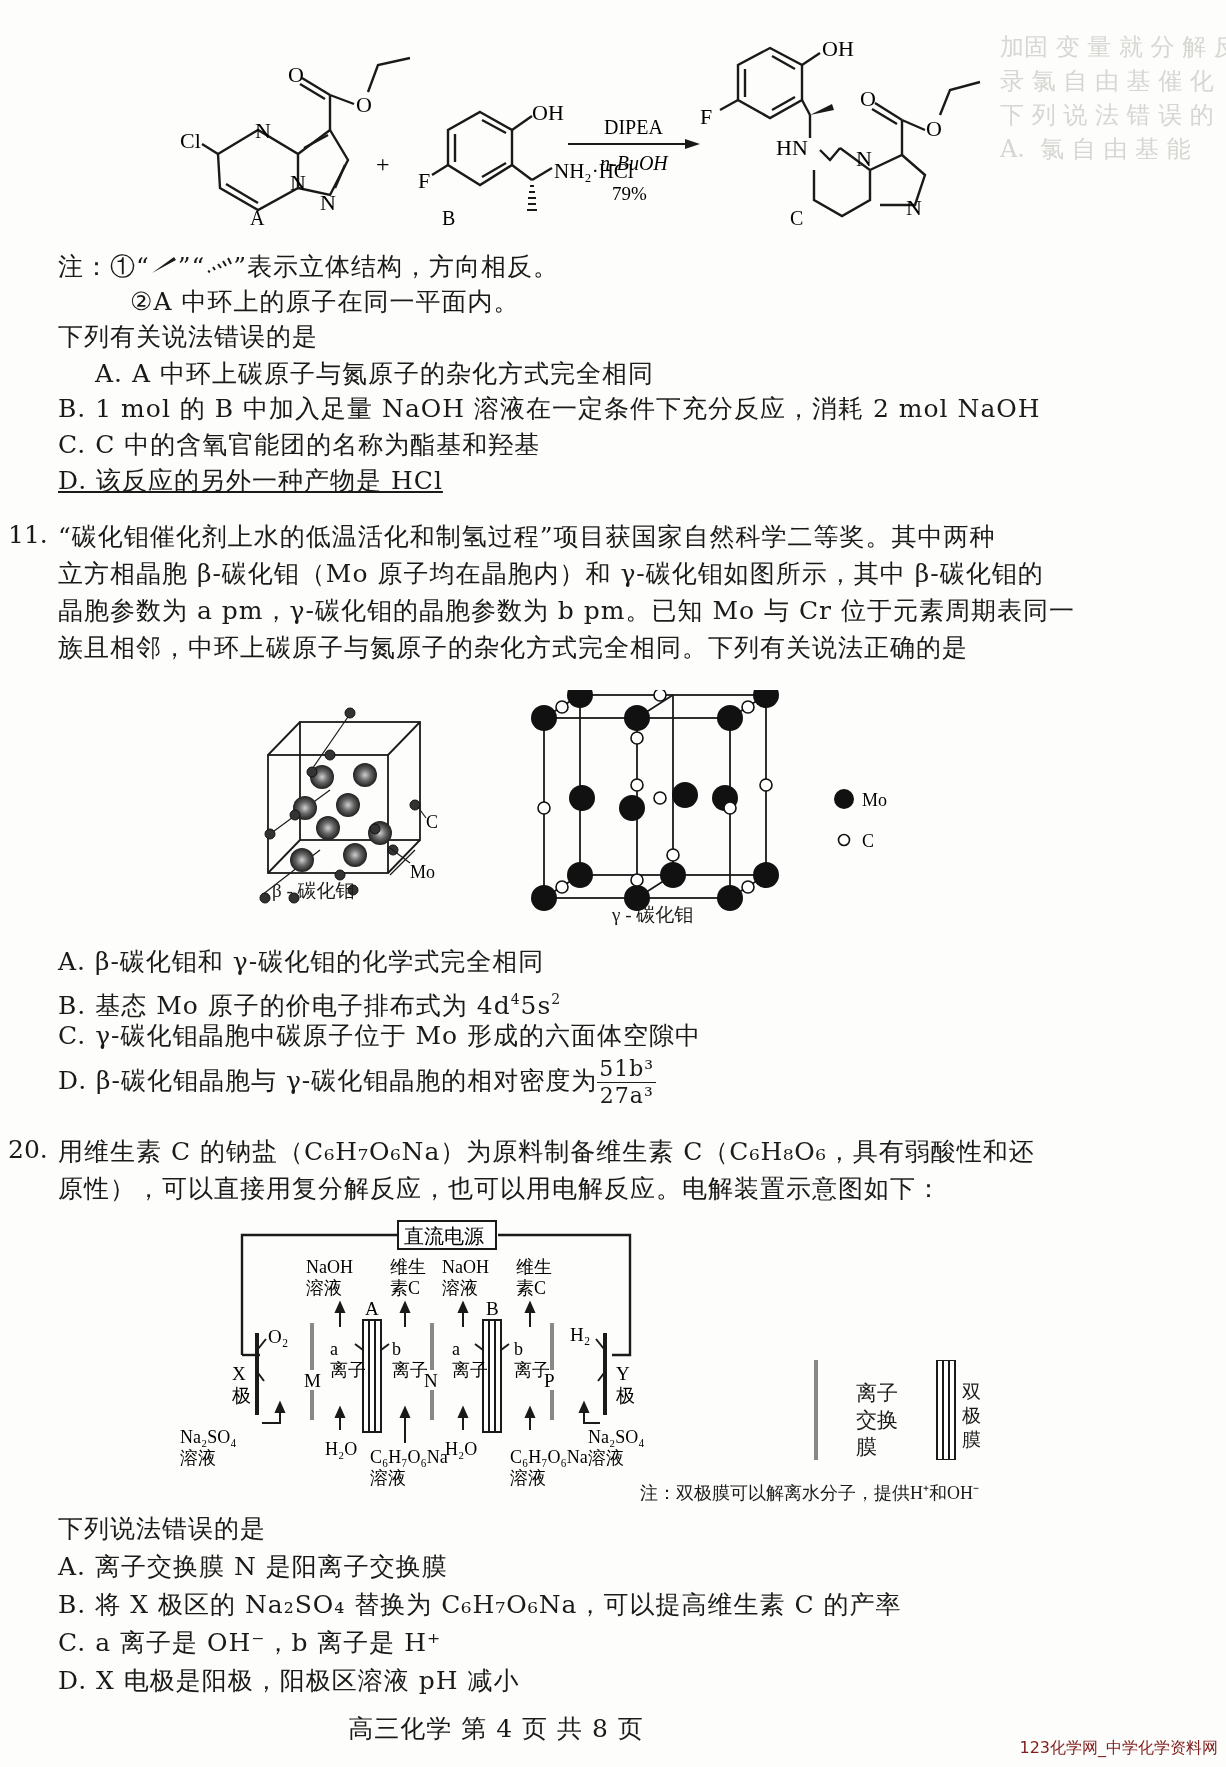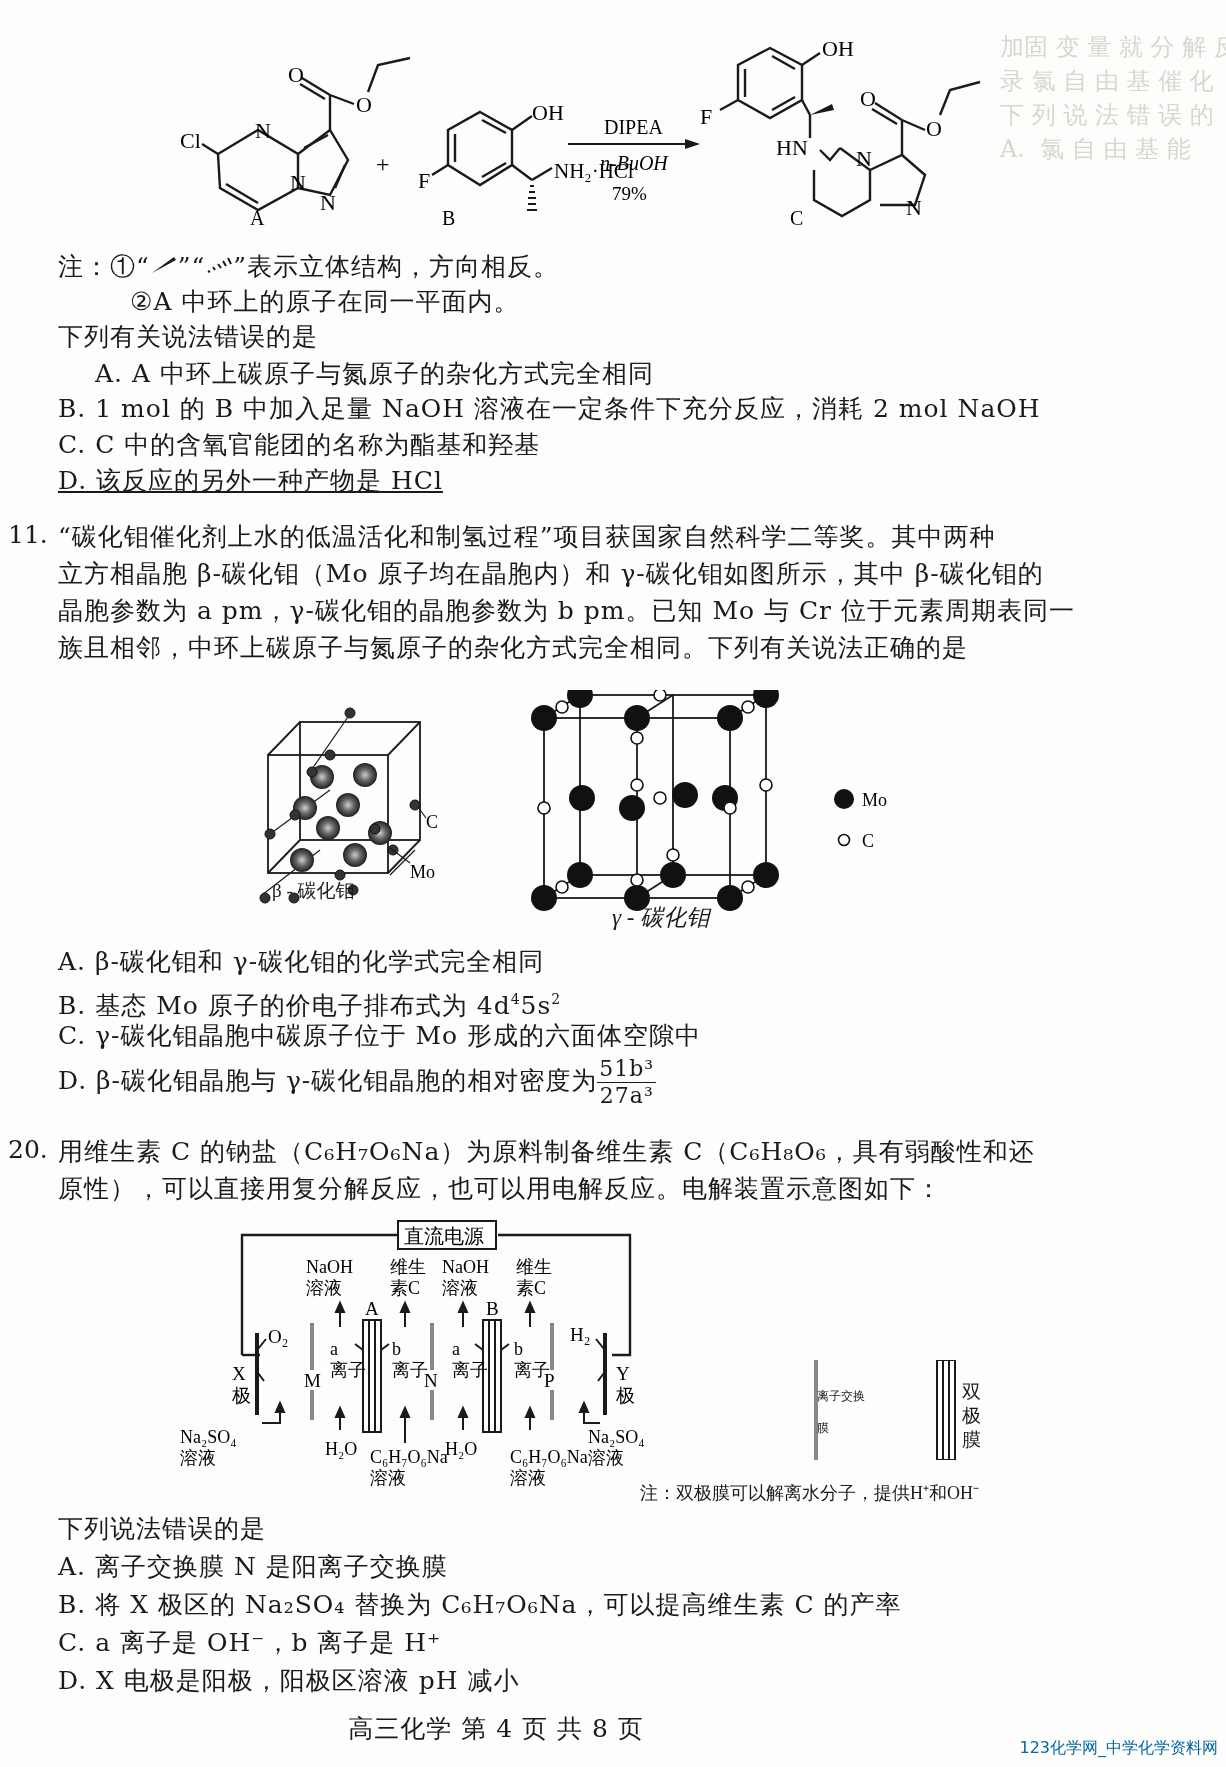--- a/index.html
+++ b/index.html
@@ -9,21 +9,21 @@
   .bleed{position:absolute;color:#d6d6d2;font-size:24px;line-height:34px;white-space:pre;}
   .line{position:absolute;left:58px;font-size:25px;line-height:34px;white-space:nowrap;letter-spacing:1px;}
   .indent{left:130px;}
   .qnum{position:absolute;left:8px;font-size:25px;}
   .label{position:absolute;font-family:"Liberation Serif",serif;font-size:18px;}
   .sup{font-size:14px;vertical-align:10px;}
   .frac{display:inline-block;vertical-align:middle;text-align:center;line-height:26px;font-size:22px;}
   .frac span{display:block;}
   .frac .num{border-bottom:1.5px solid #1a1a1a;padding:0 2px;}
   .footer{position:absolute;left:0;width:992px;top:1712px;text-align:center;font-size:25px;letter-spacing:1px;}
-  .watermark{position:absolute;right:8px;top:1738px;font-family:"DejaVu Sans",sans-serif;font-size:16px;color:#0369a1;}
+  .watermark{position:absolute;right:8px;top:1738px;font-family:"DejaVu Sans",sans-serif;font-size:16px;color:#7f1d1d;}
   svg text{font-family:"Liberation Serif","DejaVu Serif",serif;}
 </style>
 </head>
 <body>
 
 <div class="page">
 
   <div class="bleed" style="left:1000px;top:30px;">加固 变 量 就 分 解 反
 录 氯 自 由 基 催 化
 下 列 说 法 错 误 的
@@ -235,21 +235,21 @@
         <circle cx="127" cy="190" r="6"></circle>
       <circle cx="163" cy="165" r="6"></circle>
     </g>
   </svg>
   <svg style="position:absolute;left:832px;top:785px;" width="80" height="80" viewBox="0 0 80 80">
     <circle cx="12" cy="14" r="10" fill="#111"></circle>
     <circle cx="12" cy="55" r="5.5" fill="#fff" stroke="#111" stroke-width="1.6"></circle>
     <text x="30" y="21" font-size="18">Mo</text>
     <text x="30" y="62" font-size="18">C</text>
   </svg>
-  <div class="label" style="left:612px;top:902px;font-size:23px;font-style:italic;">γ - 碳化钼</div>
+  <div class="label" style="left:612px;top:902px;font-size:19px;">γ - 碳化钼</div>
 
   <div class="line" style="top:945px;">A.  β-碳化钼和 γ-碳化钼的化学式完全相同</div>
   <div class="line" style="top:982px;">
     <span>B.  基态 Mo 原子的价电子排布式为 4d</span><span class="sup">4</span><span>5s</span><span class="sup">2</span>
   </div>
   <div class="line" style="top:1019px;">C.  γ-碳化钼晶胞中碳原子位于 Mo 形成的六面体空隙中</div>
   <div class="line" style="top:1056px;">
     <span>D.  β-碳化钼晶胞与 γ-碳化钼晶胞的相对密度为</span><span class="frac"><span class="num">51b³</span><span class="den">27a³</span></span>
   </div>
 
@@ -337,21 +337,21 @@
     <text x="0" y="228" font-size="18"><tspan x="0">Na₂SO₄</tspan><tspan x="0" dy="1.15em">溶液</tspan></text>
     <text x="408" y="228" font-size="18"><tspan x="408">Na₂SO₄</tspan><tspan x="408" dy="1.15em">溶液</tspan></text>
   </svg>
 
   <svg style="position:absolute;left:810px;top:1360px;" width="200" height="100" viewBox="0 0 200 100">
     <line x1="6" y1="0" x2="6" y2="100" stroke="#888" stroke-width="4"></line>
     <rect x="127" y="0" width="18" height="100" fill="#fff" stroke="#1a1a1a" stroke-width="2"></rect>
     <line x1="133" y1="0" x2="133" y2="100" stroke="#1a1a1a" stroke-width="2"></line>
     <line x1="139" y1="0" x2="139" y2="100" stroke="#1a1a1a" stroke-width="2"></line>
   </svg>
-  <div class="label" style="left:817px;top:1380px;width:50px;font-size:12px;line-height:32px;">离子交换膜</div>
+  <div class="label" style="left:856px;top:1380px;width:50px;font-size:21px;line-height:27px;">离子交换膜</div>
   <div class="label" style="left:962px;top:1380px;width:22px;font-size:19px;line-height:24px;">双极膜</div>
   <div class="label" style="left:640px;top:1480px;font-size:18px;">注：双极膜可以解离水分子，提供H⁺和OH⁻</div>
 
   <div class="line" style="top:1512px;">下列说法错误的是</div>
   <div class="line" style="top:1550px;">A.  离子交换膜 N 是阳离子交换膜</div>
   <div class="line" style="top:1588px;">B.  将 X 极区的 Na₂SO₄ 替换为 C₆H₇O₆Na，可以提高维生素 C 的产率</div>
   <div class="line" style="top:1626px;">C.  a 离子是 OH⁻，b 离子是 H⁺</div>
   <div class="line" style="top:1664px;">D.  X 电极是阳极，阳极区溶液 pH 减小</div>
 
   <div class="footer">高三化学  第 4 页  共 8 页</div>

